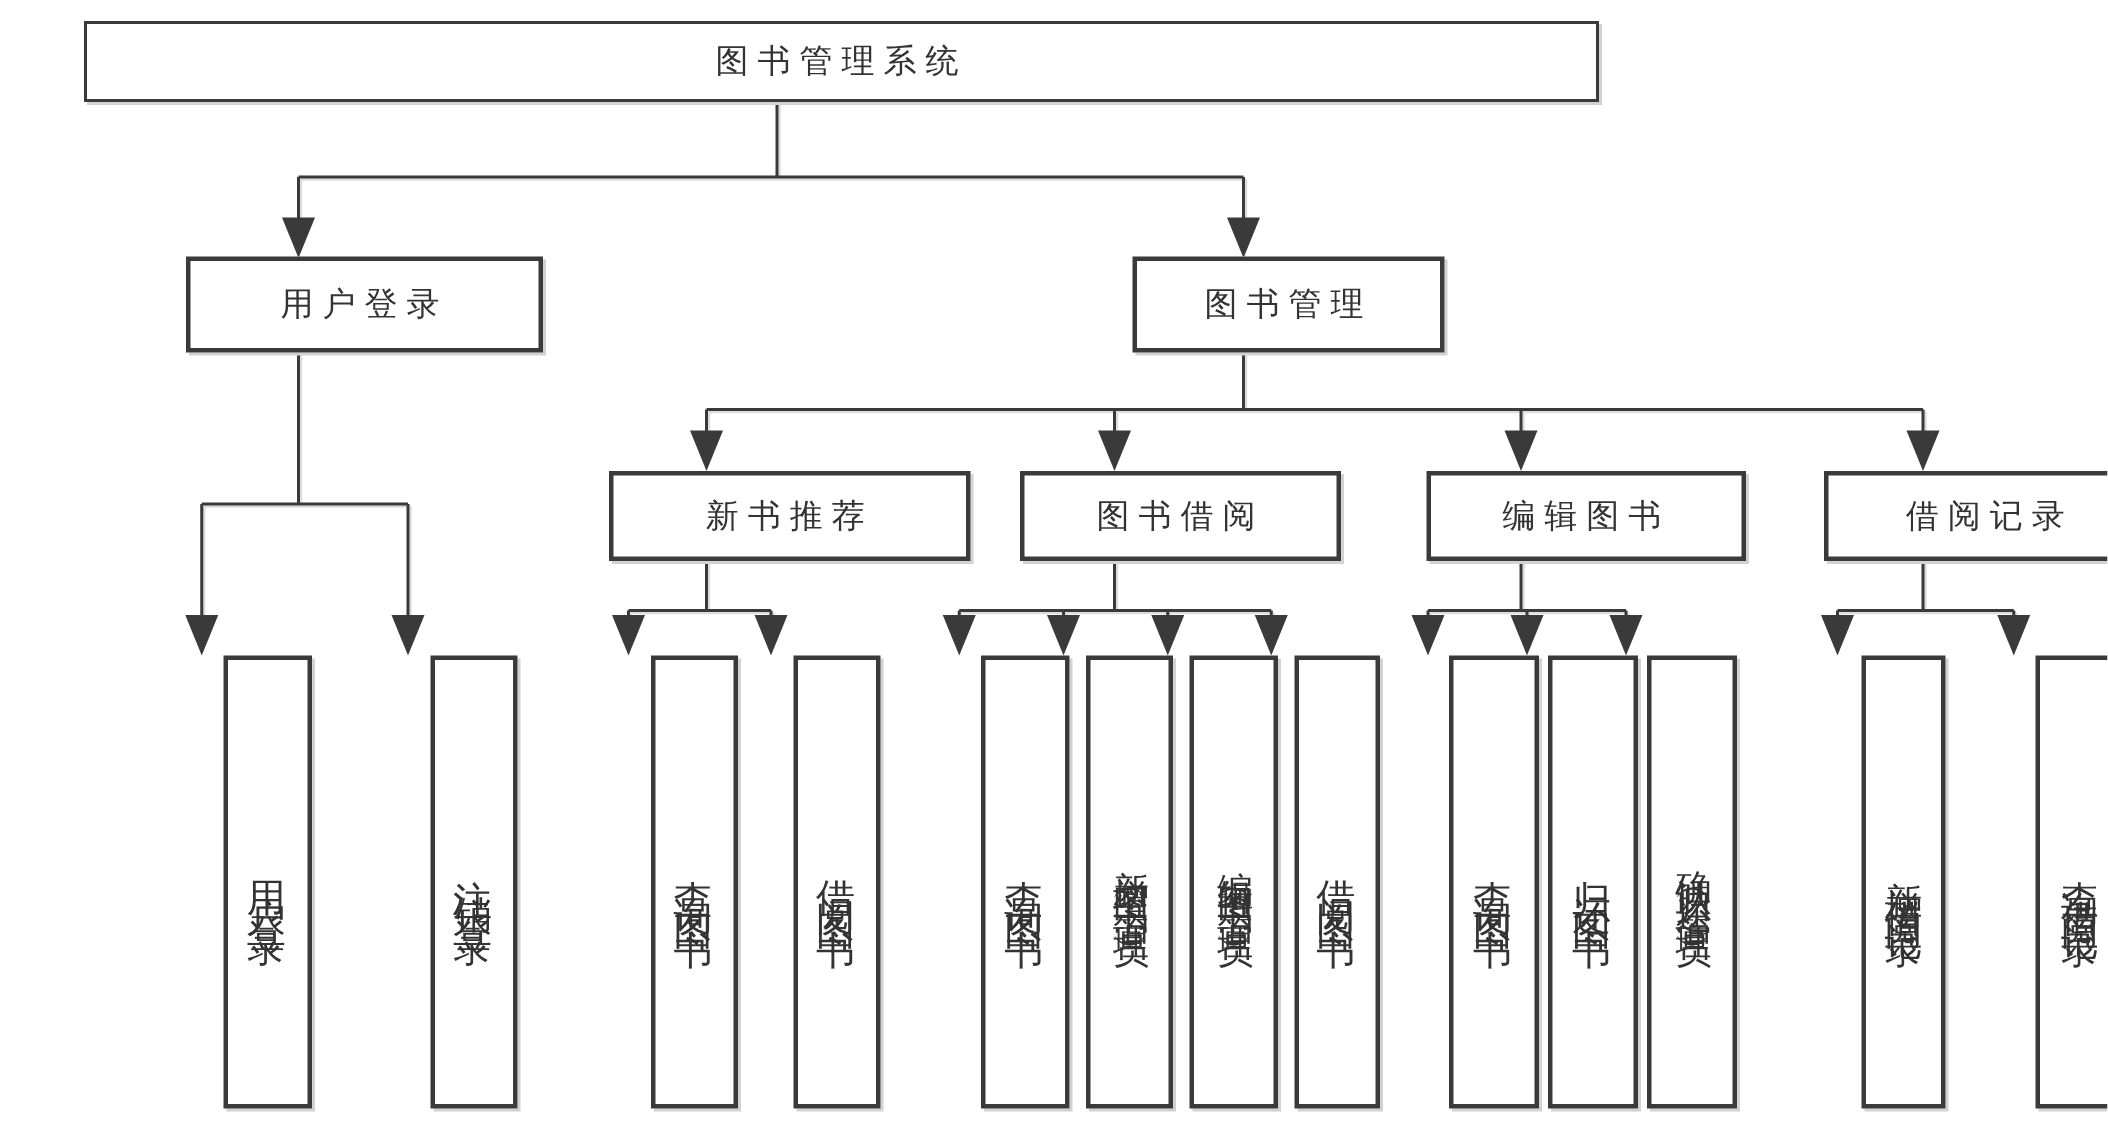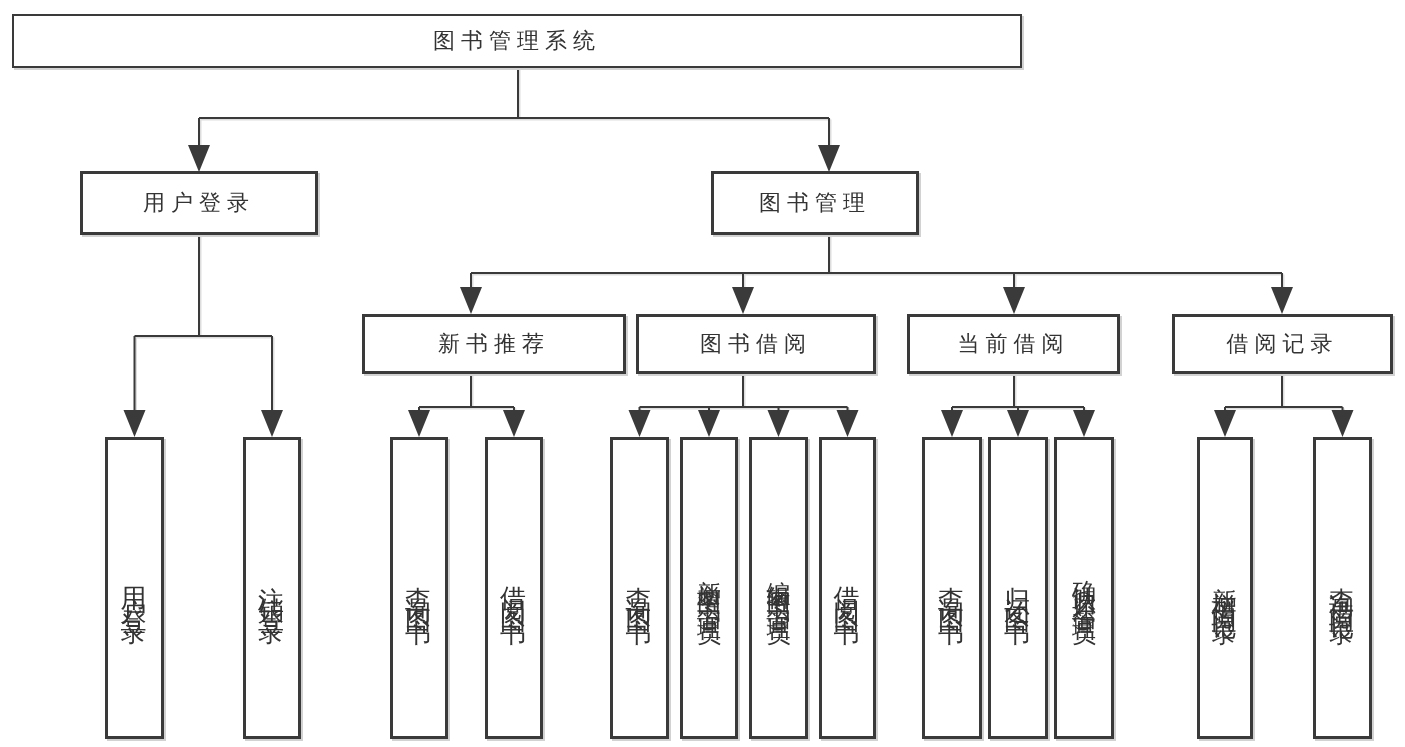--- a/index.html
+++ b/index.html
@@ -13,20 +13,21 @@
   }
   .wires{position:absolute;left:0;top:0;pointer-events:none;}
   .box{
     position:absolute;
     background:#ffffff;
     border:3px solid #3a3a3a;
     box-sizing:border-box;
     display:flex;align-items:center;justify-content:center;
     box-shadow:2px 2px 0 #d2d2d2;
     color:#333333;
+    margin-left:44px;
   }
   .box.root{border-width:2px;}
   .h{font-size:22px;letter-spacing:6px;white-space:nowrap;}
   .v{
     writing-mode:vertical-rl;
     text-orientation:mixed;
     font-size:26px;
     letter-spacing:11px;
     white-space:nowrap;
   }
@@ -89,23 +90,23 @@
       <polygon points="1214,410 1236,410 1225,437"></polygon>
       <polygon points="1331.5,410 1353.5,410 1342.5,437"></polygon>
     </g>
   </svg>
 
   <div class="box root h" style="left:12px;top:14px;width:1010px;height:54px">图书管理系统</div>
 
   <div class="box h" style="left:80px;top:171px;width:238px;height:64px">用户登录</div>
   <div class="box h" style="left:711px;top:171px;width:208px;height:64px">图书管理</div>
 
-  <div class="box h" style="left:362px;top:314px;width:264px;height:60px">新书推荐</div>
-  <div class="box h" style="left:636px;top:314px;width:240px;height:60px">图书借阅</div>
-  <div class="box h" style="left:907px;top:314px;width:213px;height:60px">当前借阅</div>
+  <div class="box h" style="left:362px;top:314px;width:241px;height:60px">新书推荐</div>
+  <div class="box h" style="left:636px;top:314px;width:214px;height:60px">图书借阅</div>
+  <div class="box h" style="left:907px;top:314px;width:213px;height:60px">编辑图书</div>
   <div class="box h" style="left:1172px;top:314px;width:221px;height:60px">借阅记录</div>
 
   <div class="box v" style="left:105px;top:437px;width:59px;height:302px">用户登录</div>
   <div class="box v" style="left:243px;top:437px;width:58px;height:302px">注销登录</div>
 
   <div class="box v" style="left:390px;top:437px;width:58px;height:302px">查询图书</div>
   <div class="box v" style="left:485px;top:437px;width:58px;height:302px">借阅图书</div>
 
   <div class="box v" style="left:610px;top:437px;width:59px;height:302px">查询图书</div>
   <div class="box v t9" style="left:680px;top:437px;width:58px;height:302px">新增图书（管理员）</div>

